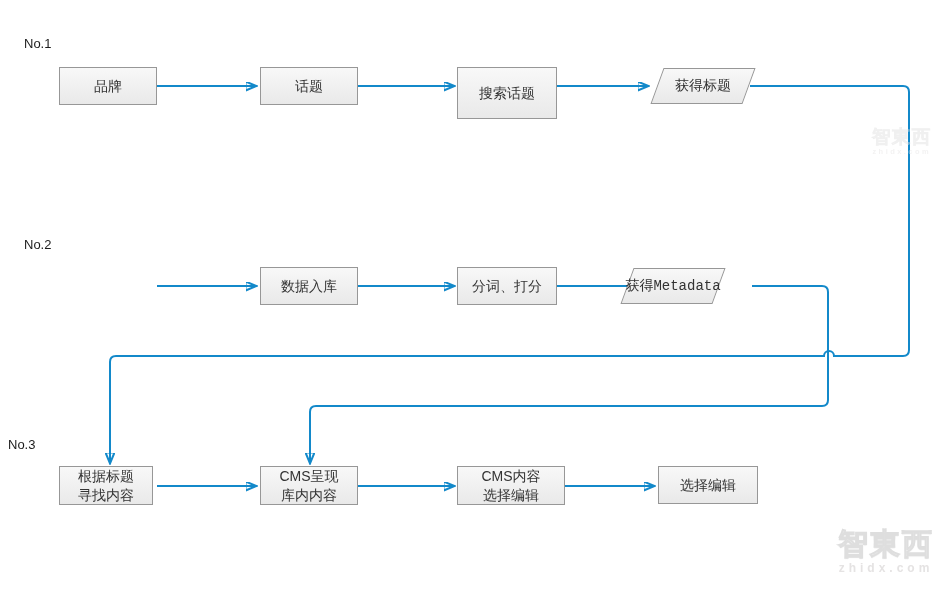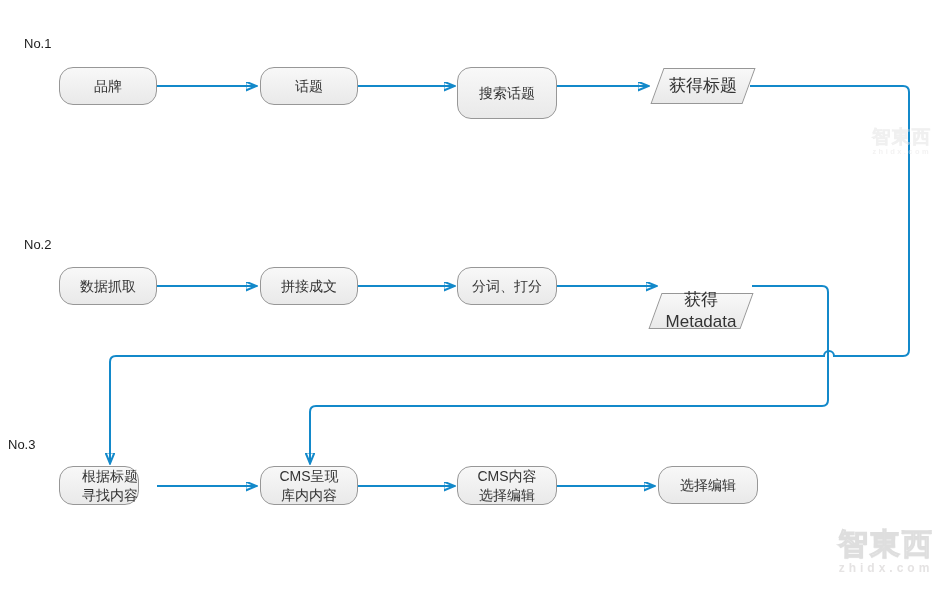--- a/index.html
+++ b/index.html
@@ -21,27 +21,26 @@
     position: absolute;
     display: flex;
     align-items: center;
     justify-content: center;
     box-sizing: border-box;
     text-align: center;
     font-size: 14px;
     line-height: 1.3;
     color: #333333;
     white-space: pre-line;
-    border-radius: 14px;
   }
   .node.rect {
     background: linear-gradient(180deg, #f8f8f8 0%, #e9e9e9 100%);
     border: 1px solid #979797;
   }
-  .node.io { background: none; border: none; font-size: 17px; }
+  .node.io { background: none; border: none; font-size: 14px; font-family: Liberation Mono, monospace; }
   .node.io .shape {
     position: absolute;
     top: 0; left: 6px; right: 6px; bottom: 0;
     background: linear-gradient(180deg, #f8f8f8 0%, #e9e9e9 100%);
     border: 1px solid #979797;
     transform: skewX(-20deg);
     box-sizing: border-box;
   }
   .node .txt { position: relative; z-index: 2; }
   svg.wires { position: absolute; left: 0; top: 0; }
@@ -109,43 +108,40 @@
     <span class="txt">话题</span>
   </div>
   <div class="node rect" style="left:457px; top:67px; width:100px; height:52px;">
     <span class="txt">搜索话题</span>
   </div>
   <div class="node io" style="left:651px; top:68px; width:104px; height:36px;">
     <span class="shape"></span>
     <span class="txt">获得标题</span>
   </div>
 
-  <div class="node rect" style="left:59px; top:267px; width:98px; height:38px;">
-    <span class="txt">数据抓取</span>
-  </div>
   <div class="node rect" style="left:260px; top:267px; width:98px; height:38px;">
-    <span class="txt">拼接成文</span>
+    <span class="txt">数据入库</span>
   </div>
   <div class="node rect" style="left:457px; top:267px; width:100px; height:38px;">
     <span class="txt">分词、打分</span>
   </div>
-  <div class="node io" style="left:649px; top:268px; width:104px; height:36px;margin-top:25px;">
+  <div class="node io" style="left:621px; top:268px; width:104px; height:36px;">
     <span class="shape"></span>
     <span class="txt">获得Metadata</span>
   </div>
 
-  <div class="node rect" style="left:59px; top:466px; width:80px; height:39px;justify-content:flex-end;">
+  <div class="node rect" style="left:59px; top:466px; width:94px; height:39px;">
     <span class="txt">根据标题
 寻找内容</span>
   </div>
   <div class="node rect" style="left:260px; top:466px; width:98px; height:39px;">
     <span class="txt">CMS呈现
 库内内容</span>
   </div>
-  <div class="node rect" style="left:457px; top:466px; width:100px; height:39px;">
+  <div class="node rect" style="left:457px; top:466px; width:108px; height:39px;">
     <span class="txt">CMS内容
 选择编辑</span>
   </div>
   <div class="node rect" style="left:658px; top:466px; width:100px; height:38px;">
     <span class="txt">选择编辑</span>
   </div>
 
   <div class="wm top" style="left:872px; top:126px;">
     <div class="logo">智東西</div>
     <div class="site">zhidx.com</div>

